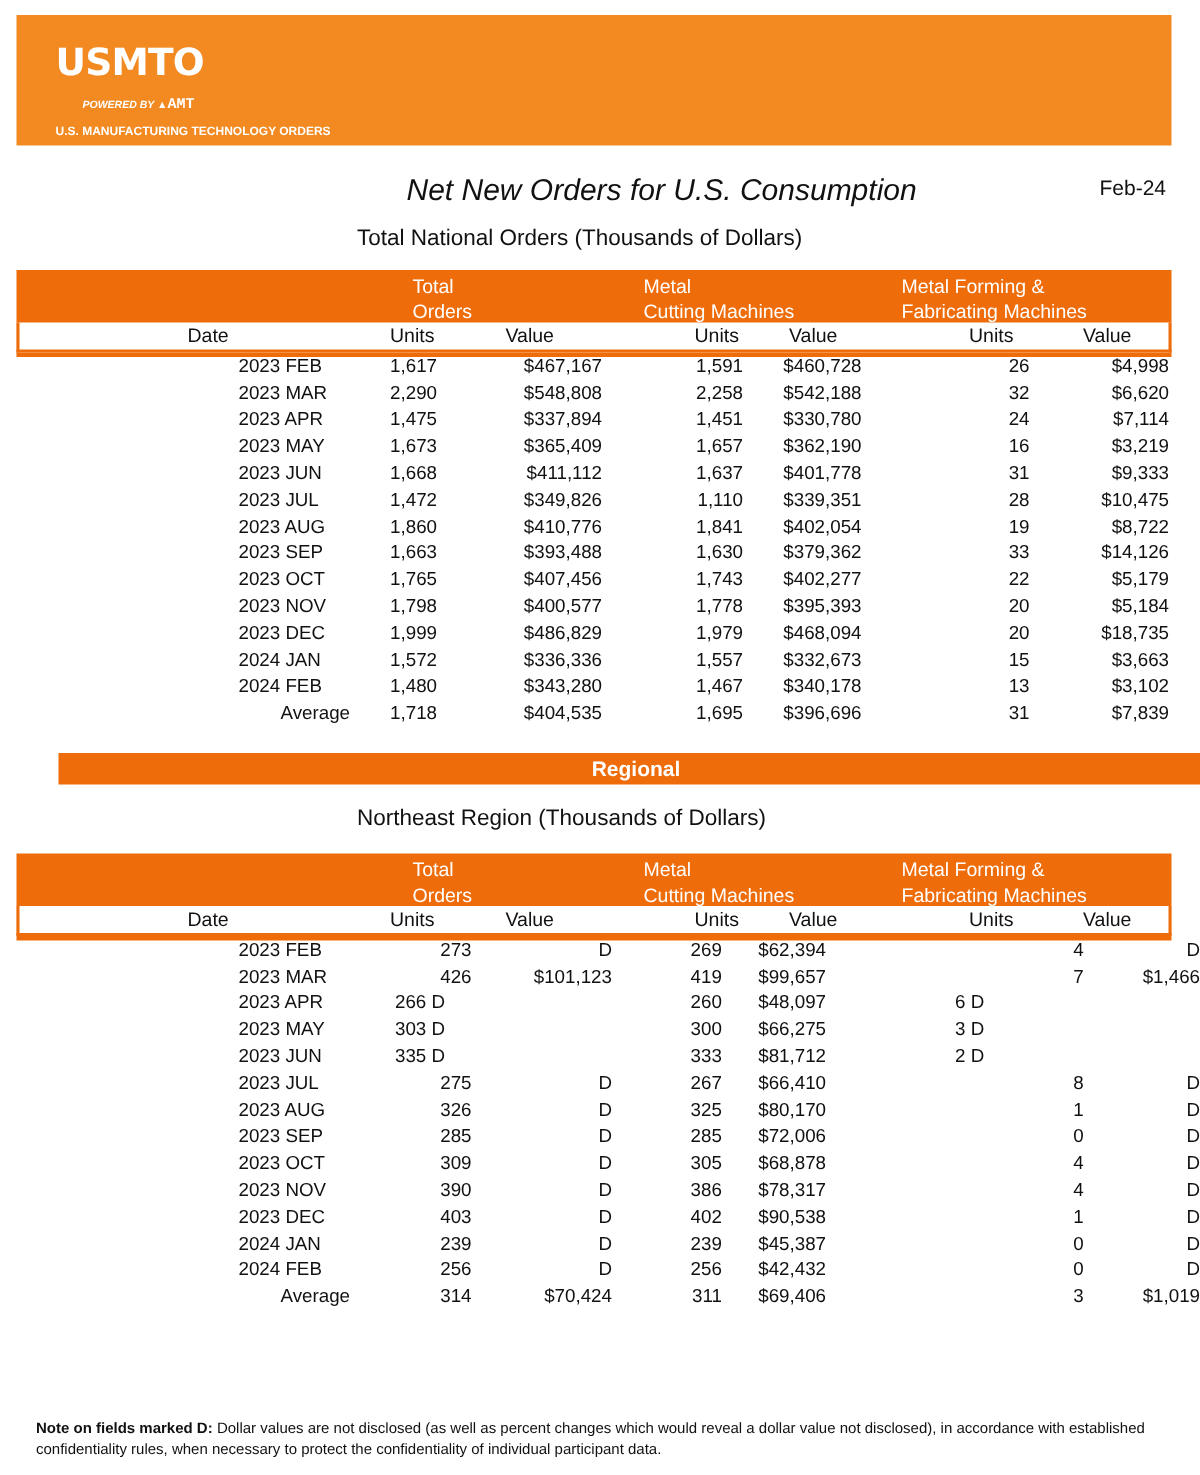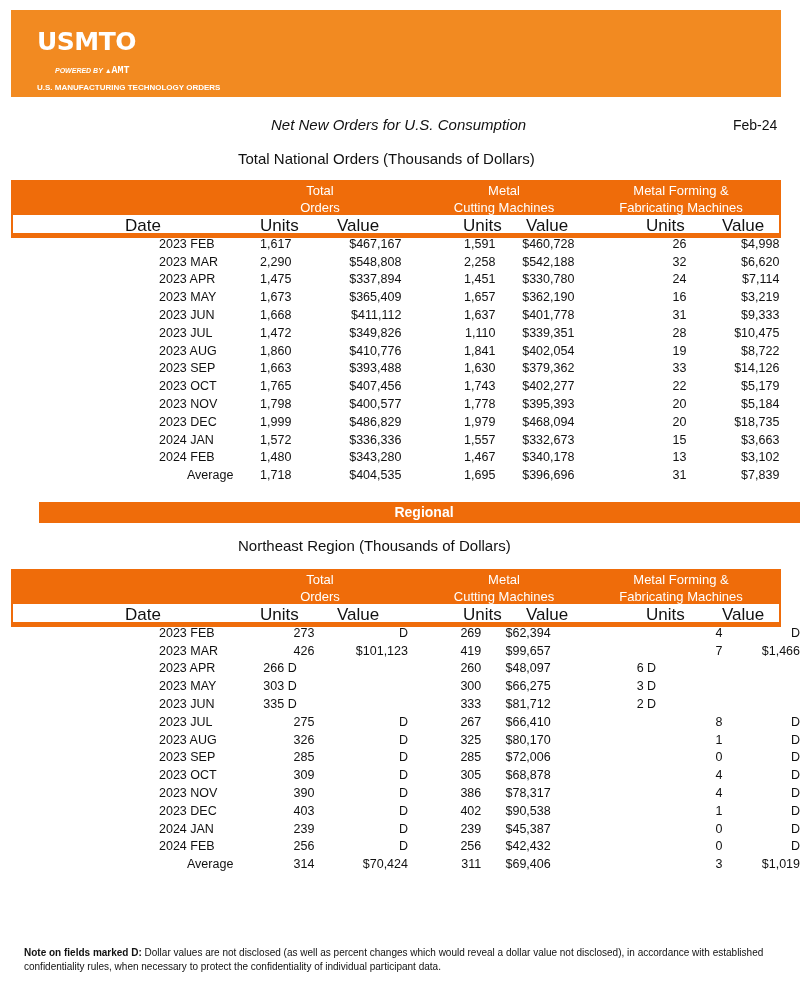--- a/index.html
+++ b/index.html
@@ -2,27 +2,27 @@
 <html><head>
 <meta charset="utf-8">
 <style>
   html, body { margin: 0; padding: 0; background: #ffffff; }
   body { width: 800px; height: 983px; position: relative; overflow: hidden; font-family: "Liberation Sans", sans-serif; color: #111; }
   .banner { position: absolute; left: 11px; top: 10px; width: 770px; height: 87px; background: #f28a21; }
   .logo { position: absolute; left: 26px; top: 17px; color: #fff; font-family: "DejaVu Sans", sans-serif; font-weight: bold; font-size: 25px; letter-spacing: -0.5px; }
   .powered { position: absolute; left: 44px; top: 55px; color: #fff; font-size: 7px; font-weight: bold; font-style: italic; }
   .powered b { font-style: normal; font-size: 10px; font-family: Liberation Mono, monospace; }
   .subtitle-banner { position: absolute; left: 26px; top: 73px; color: #fff; font-size: 8px; font-weight: bold; }
-  .report-title { position: absolute; left: 271px; top: 116px; font-size: 15px; font-style: italic; }
+  .report-title { position: absolute; left: 271px; top: 116px; font-size: 20px; font-style: italic; }
   .report-date { position: absolute; left: 733px; top: 117px; font-size: 14px; }
   .section-title { position: absolute; font-size: 15px; }
   .hdr { position: absolute; left: 11px; width: 770px; height: 58px; background: #ef6c0a; }
-  .hdr .grp { position: absolute; top: 2px; color: #fff; font-size: 13px; text-align: center; line-height: 17px; }
+  .hdr .grp { position: absolute; top: 2px; color: #fff; font-size: 13px; line-height: 17px; }
   .hdr .sub { position: absolute; left: 0; top: 35px; width: 766px; height: 18px; background: #fff; border: 2px solid #ef6c0a; border-top: none; }
-  .hdr .sub span { position: absolute; top: 1px; font-size: 17px; }
+  .hdr .sub span { position: absolute; top: 1px; font-size: 13px; }
   table.data { position: absolute; left: 11px; border-collapse: collapse; font-family: "Liberation Sans", sans-serif; font-size: 12.5px; }
   table.data td { padding: 0; height: 17.8px; white-space: nowrap; }
   .c-date { width: 222px; text-align: left; padding-left: 148px !important; box-sizing: border-box; }
   .c-tu { width: 58px; text-align: right; }
   .c-tv { width: 110px; text-align: right; }
   .c-mu { width: 94px; text-align: right; }
   .c-mv { width: 79px; text-align: right; }
   .c-fu { width: 112px; text-align: right; }
   .c-fv { width: 93px; text-align: right; }
   .avg .c-date { padding-left: 176px !important; }

